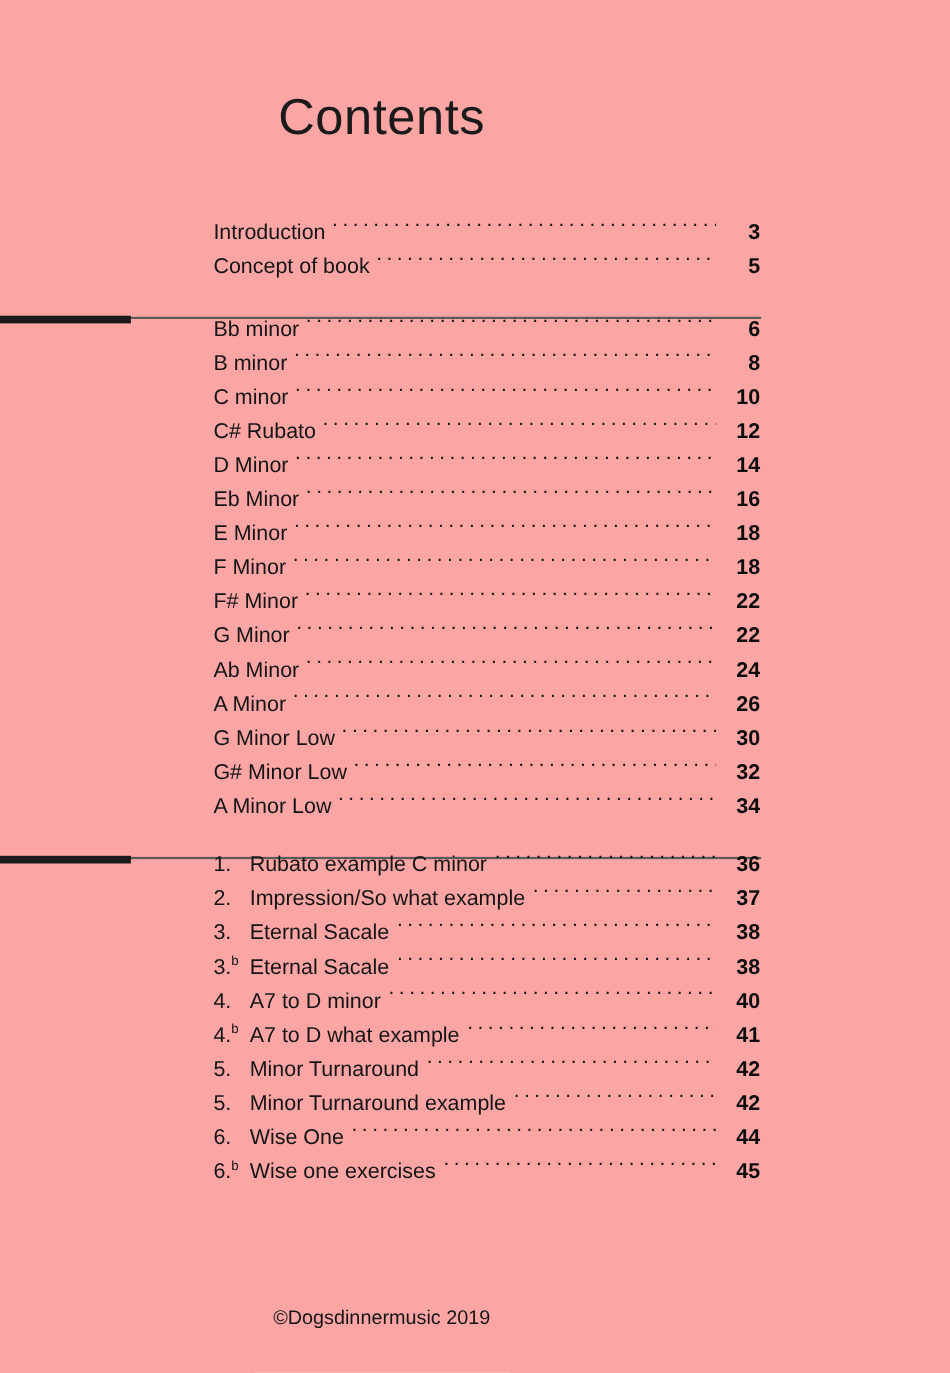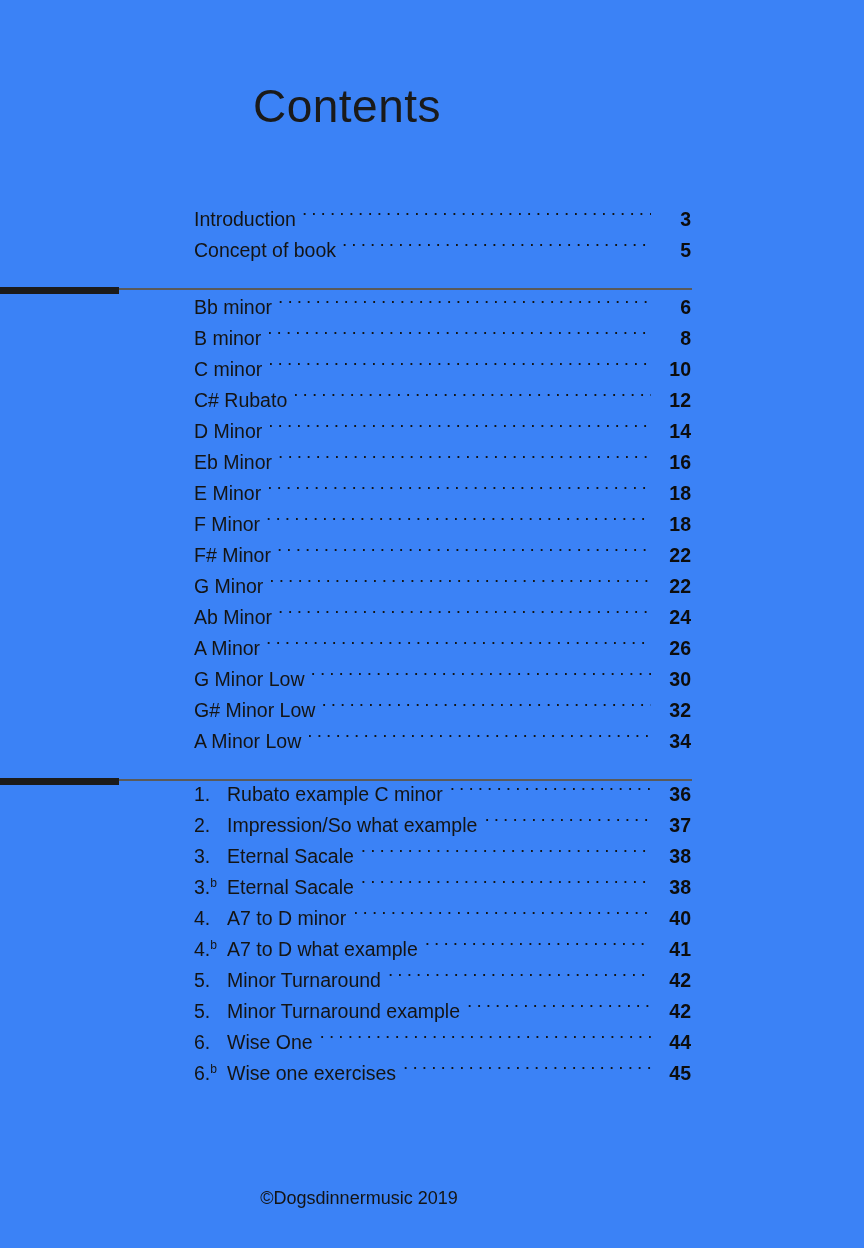--- a/index.html
+++ b/index.html
@@ -12,42 +12,42 @@
     height: 1248px;
     position: relative;
     font-family: "Liberation Sans", sans-serif;
     color: #111111;
     overflow: hidden;
   }
 
   .page {
     position: absolute;
     inset: 0;
-    background: #3b82f6;
+    background: #fca5a5;
   }
 
   
   .title {
     position: absolute;
     left: 0;
     top: 52px;
     width: 694px;
     text-align: center;
     font-size: 46px;
     font-weight: 400;
     letter-spacing: 0.5px;
     color: #1a1a1a;
     line-height: 1;
   }
 
   
   .toc {
     position: absolute;
     left: 194px;
-    top: 204px;
+    top: 196px;
     width: 497px;
   }
 
   .toc-group { margin: 0; padding: 0; }
 
   .group-gap-1 { height: 26px; }
   .group-gap-2 { height: 22px; }
 
   .entry {
     display: flex;
@@ -130,21 +130,21 @@
     height: 7px;
     background: #1b1b1b;
   }
 
   #rule-1 { top: 286px; }
   #rule-2 { top: 777px; }
 
   
   .footer {
     position: absolute;
-    left: 12px;
+    left: 0;
     top: 1188px;
     width: 694px;
     text-align: center;
     font-size: 18px;
     color: #141414;
   }
 </style>
 </head>
 <body>
 

